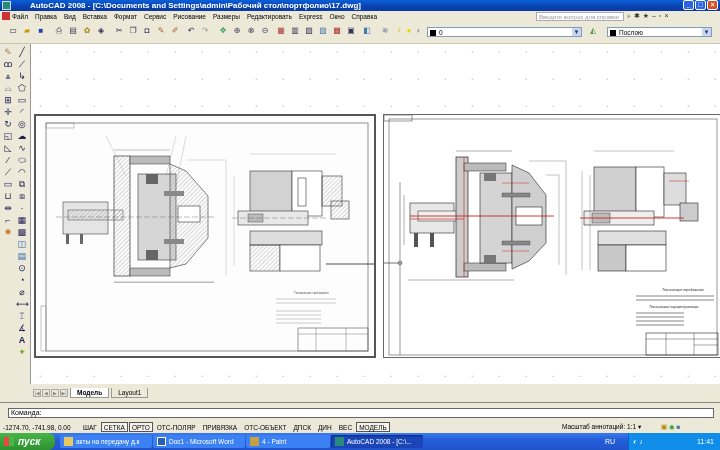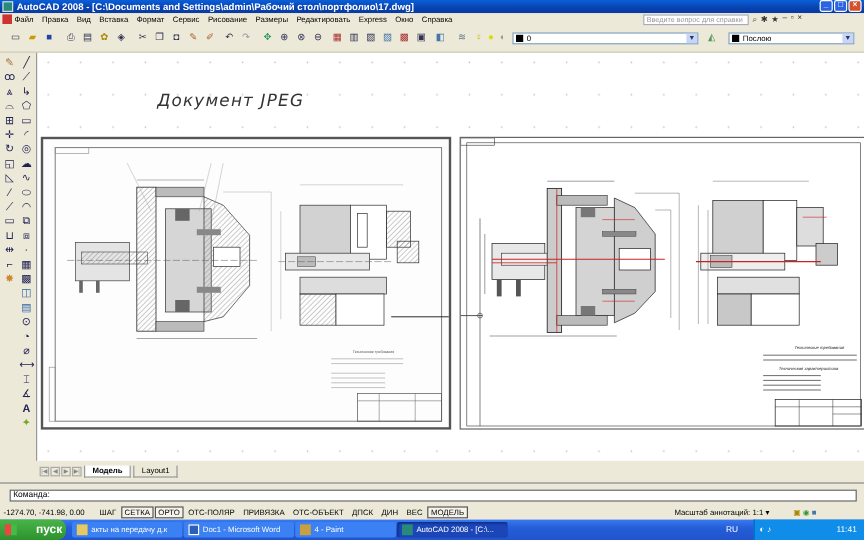--- a/index.html
+++ b/index.html
@@ -1,17 +1,17 @@
 <!DOCTYPE html>
 <html><head>
 <meta charset="utf-8">
 <style>
 *{box-sizing:border-box;margin:0;padding:0}
 body{width:720px;height:450px;overflow:hidden;font-family:"Liberation Sans",sans-serif;font-size:8px;background:#ece9d8;position:relative}
-.titlebar{position:absolute;left:0;top:0;width:720px;height:11px;background:linear-gradient(#0a5fd8,#0842b0 60%,#0a3aa0);color:#fff;font-weight:bold;font-size:8px;line-height:11px;padding-left:14px}
+.titlebar{position:absolute;left:0;top:0;width:720px;height:11px;background:linear-gradient(#0a5fd8,#0842b0 60%,#0a3aa0);color:#fff;font-weight:bold;font-size:8px;line-height:11px;padding-left:30px}
 .titlebar .appicon{position:absolute;left:2px;top:1px;width:9px;height:9px;background:#2a8a7a;border:1px solid #cde}
 .winbtns{position:absolute;right:2px;top:0;display:flex;gap:1px}
 .winbtn{width:11px;height:10px;border:1px solid #fff;border-radius:2px;background:#2a64e0;color:#fff;font-size:7px;line-height:8px;text-align:center}
 .winbtn.close{background:#d8502a}
 .menubar{position:absolute;left:0;top:11px;width:720px;height:11px;background:#ece9d8;display:flex;align-items:center;padding-left:12px;gap:7px;font-size:6.5px;color:#000}
 .menubar .mico{position:absolute;left:2px;top:1px;width:8px;height:8px;background:#c33}
 .help{position:absolute;left:536px;top:12px;width:88px;height:9px;background:#fff;border:1px solid #aab;font-size:6px;color:#999;line-height:8px;padding-left:2px}
 .helpicons{position:absolute;left:627px;top:12px;display:flex;gap:3px;font-size:7px;color:#333}
 .toolbar{position:absolute;left:0;top:22px;width:720px;height:22px;background:#ece9d8;border-bottom:1px solid #c9c5b0}
 .tb{position:absolute;top:4px;width:10px;height:10px;font-size:8px;line-height:10px;text-align:center;color:#335}
@@ -31,21 +31,21 @@
 .tab{font-size:6.5px;padding:0 6px;border:1px solid #999;border-top:none;background:#ece9d8;height:10px;line-height:9px;margin-left:2px}
 .tab.active{background:#fff;font-weight:bold}
 .cmd{position:absolute;left:0;top:402px;width:720px;height:18px;background:#ece9d8;border-top:1px solid #888}
 .cmdline{position:absolute;left:8px;top:5px;width:706px;height:10px;background:#fff;border:1px solid #666;font-size:7px;line-height:8px;padding-left:2px}
 .statusbar{position:absolute;left:0;top:421px;width:720px;height:12px;background:#ece9d8;display:flex;align-items:center;font-size:6.5px}
 .coords{width:80px;padding-left:3px}
 .sbtn{padding:0 2px;height:10px;line-height:9px;border:1px solid transparent;margin-right:1px}
 .sbtn.on{border:1px solid #555;background:#f6f4ea}
 .annscale{position:absolute;left:562px;top:423px;font-size:6.5px}
 .taskbar{position:absolute;left:0;top:433px;width:720px;height:17px;background:linear-gradient(#3a7af0,#245ed8 40%,#2253cc)}
-.start{position:absolute;left:0;top:0;width:55px;height:17px;background:linear-gradient(#48b448,#2e922e);border-radius:0 7px 7px 0;color:#fff;font-weight:bold;font-size:10px;line-height:17px;padding-left:30px}
+.start{position:absolute;left:0;top:0;width:55px;height:17px;background:linear-gradient(#48b448,#2e922e);border-radius:0 7px 7px 0;color:#fff;font-style:italic;font-weight:bold;font-size:10px;line-height:17px;padding-left:18px}
 .start .flag{position:absolute;left:4px;top:4px;width:10px;height:9px;background:linear-gradient(90deg,#e44 50%,#4b4 50%)}
 .task{position:absolute;top:2px;height:13px;background:#3c81f3;border-radius:2px;color:#fff;font-size:6.5px;line-height:13px;padding-left:16px;white-space:nowrap;overflow:hidden}
 .task.active{background:#1c46b8;box-shadow:inset 1px 1px 2px #0a2a80}
 .task .ti{position:absolute;left:4px;top:2px;width:9px;height:9px}
 .tray{position:absolute;left:628px;top:0;width:92px;height:17px;background:#0f8de8;border-left:1px solid #06c;color:#fff;font-size:7px;line-height:17px}
 .lang{position:absolute;left:605px;top:0;color:#fff;font-size:7px;line-height:17px}
 </style>
 </head>
 <body>
 
@@ -179,21 +179,20 @@
       <pattern id="dots" width="27" height="27" patternUnits="userSpaceOnUse" x="8" y="6">
         <text x="0" y="3" font-size="4" fill="#999">+</text>
       </pattern>
       <pattern id="hatch" width="3" height="3" patternUnits="userSpaceOnUse" patternTransform="rotate(45)">
         <line x1="0" y1="0" x2="0" y2="3" stroke="#777" stroke-width="0.6"></line>
       </pattern>
     </defs>
     <rect width="690" height="340" fill="url(#dots)"></rect>
   </svg>
 
-  <span class="caption" style="left:100px;top:32px">Документ JPEG</span>
 
   <div class="sheet" style="left:3px;top:70px;width:342px;height:244px;border:2px solid #555;background:#fdfdfd">
     <svg width="338" height="240">
       <rect x="10" y="7" width="322" height="228" fill="none" stroke="#777" stroke-width="0.8"></rect>
       <rect x="5" y="190" width="5" height="45" fill="none" stroke="#888" stroke-width="0.5"></rect>
       <rect x="10" y="7" width="28" height="5" fill="none" stroke="#888" stroke-width="0.5"></rect>
 
       <rect x="27" y="86" width="45" height="32" fill="#e4e4e4" stroke="#444" stroke-width="0.6"></rect>
       <rect x="32" y="94" width="55" height="10" fill="url(#hatch)" stroke="#444" stroke-width="0.5"></rect>
       <rect x="30" y="118" width="3" height="10" fill="#666"></rect>

